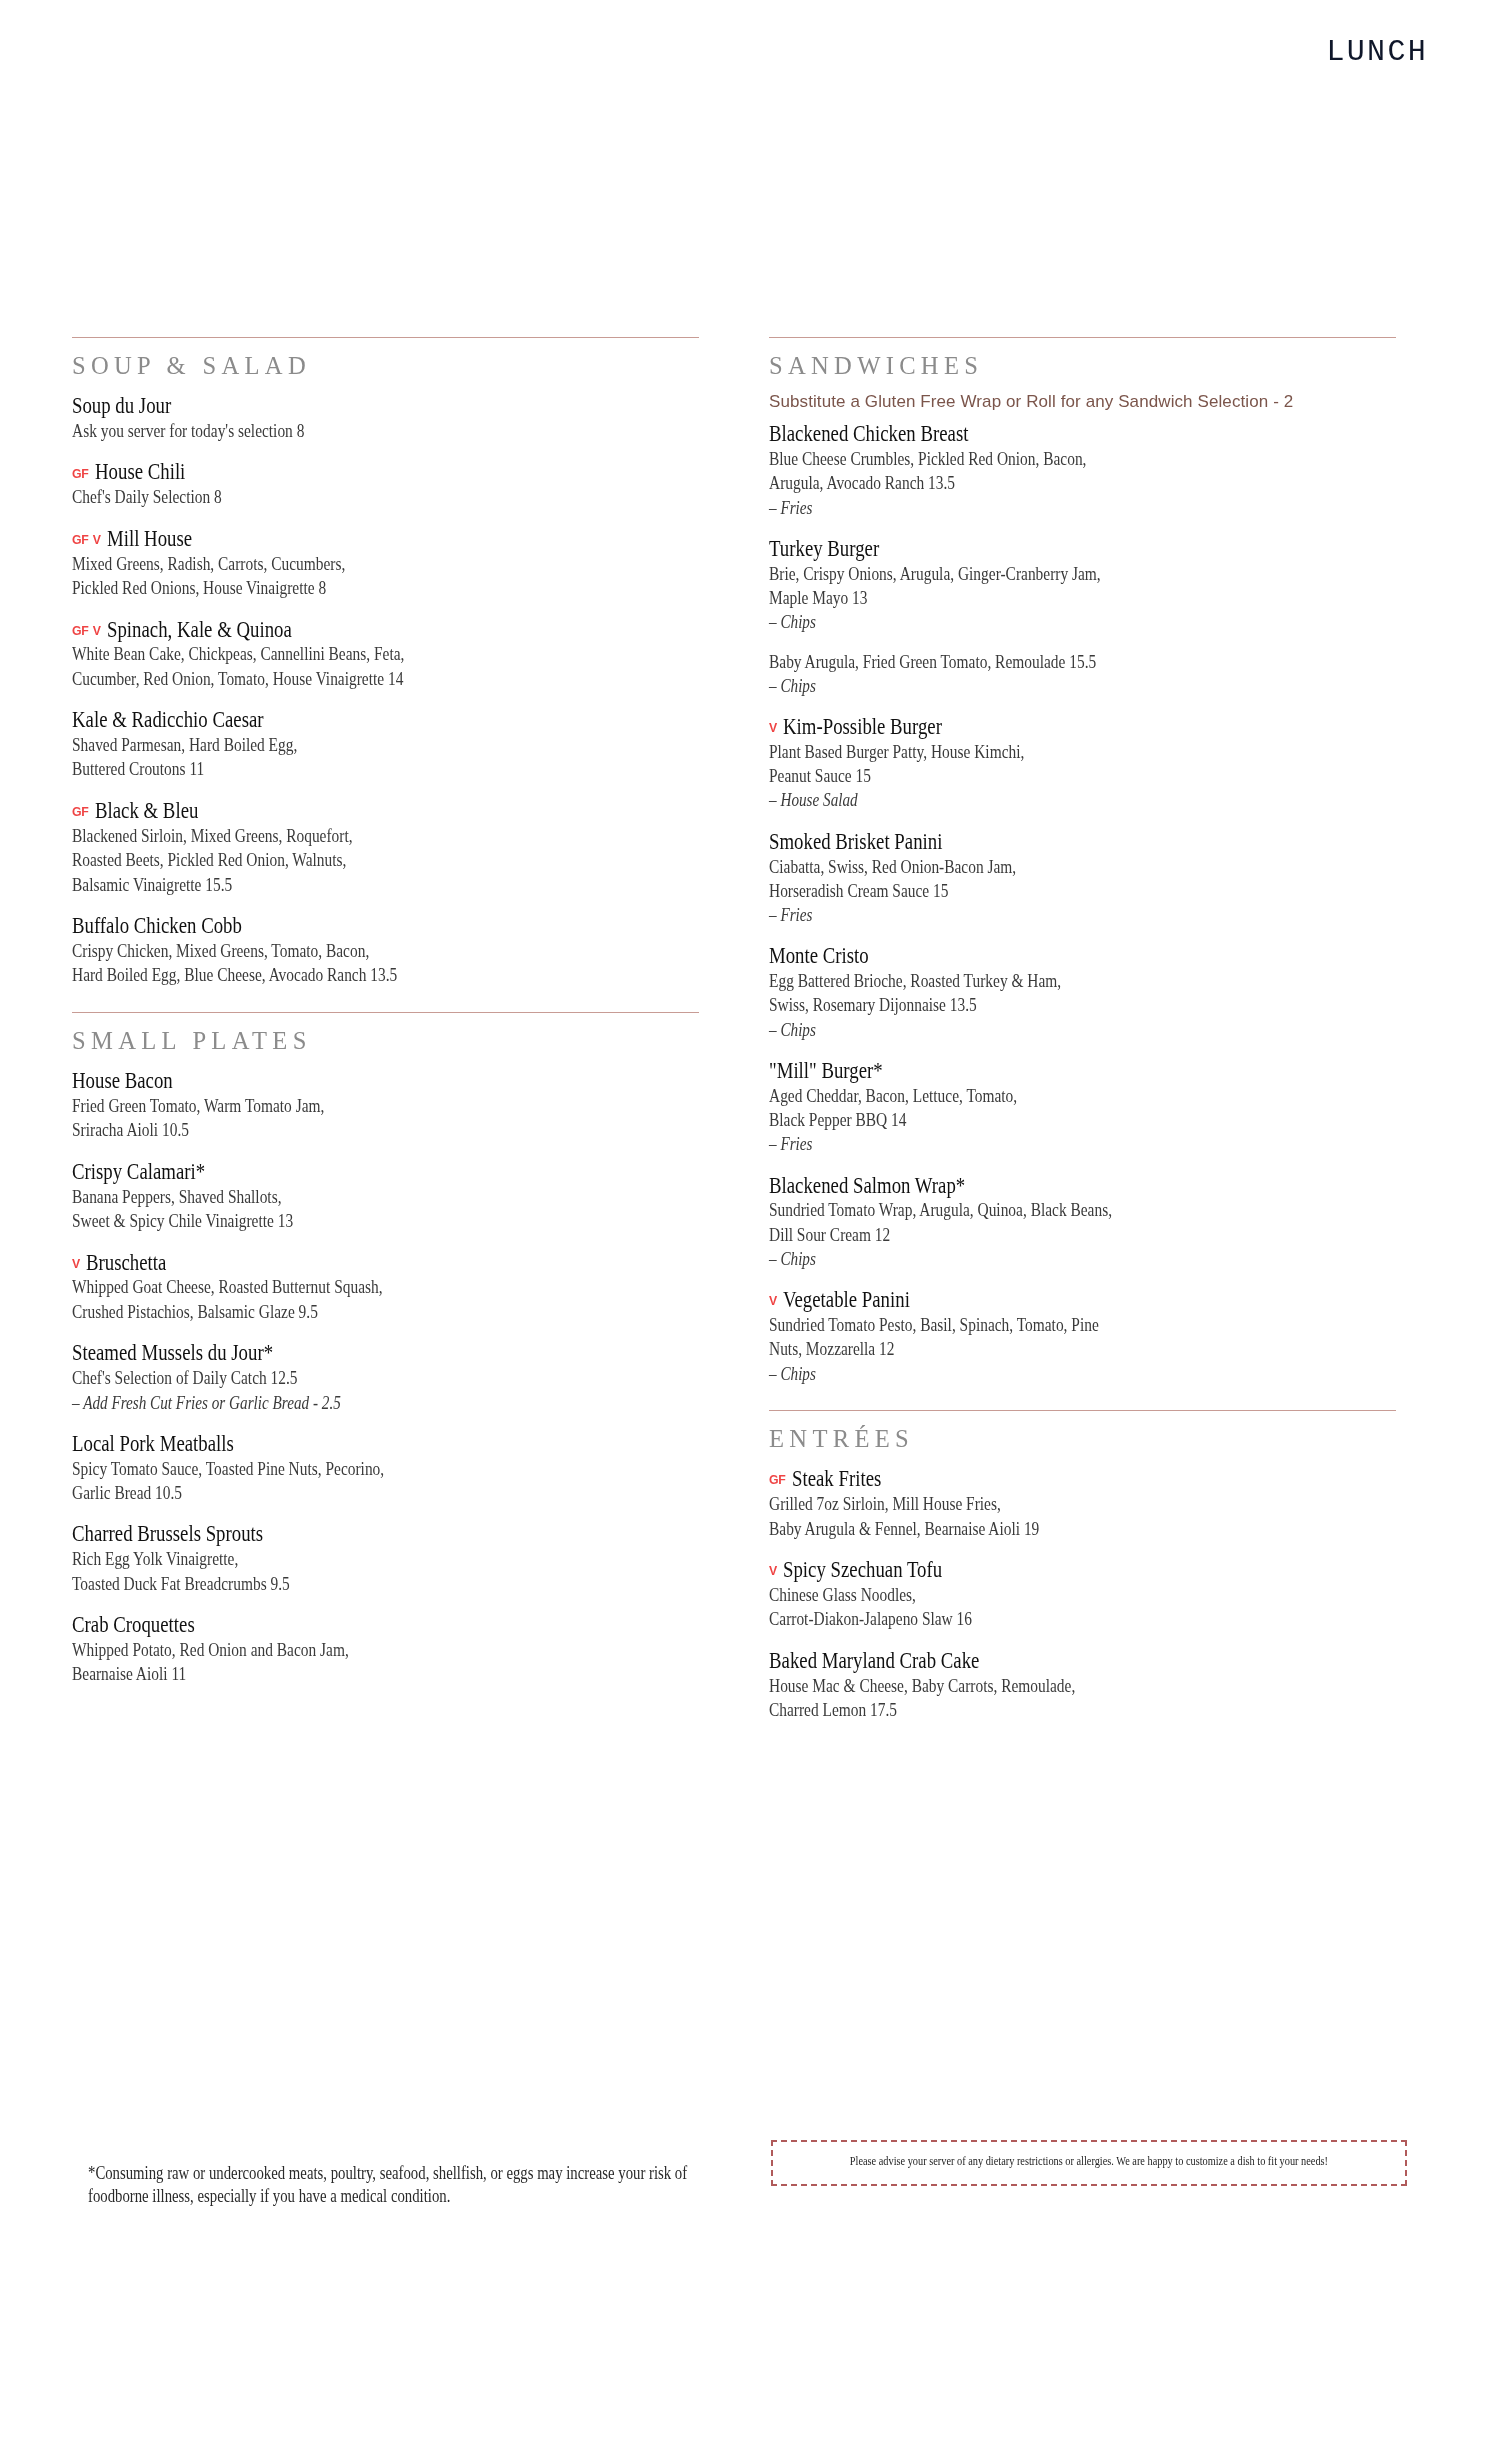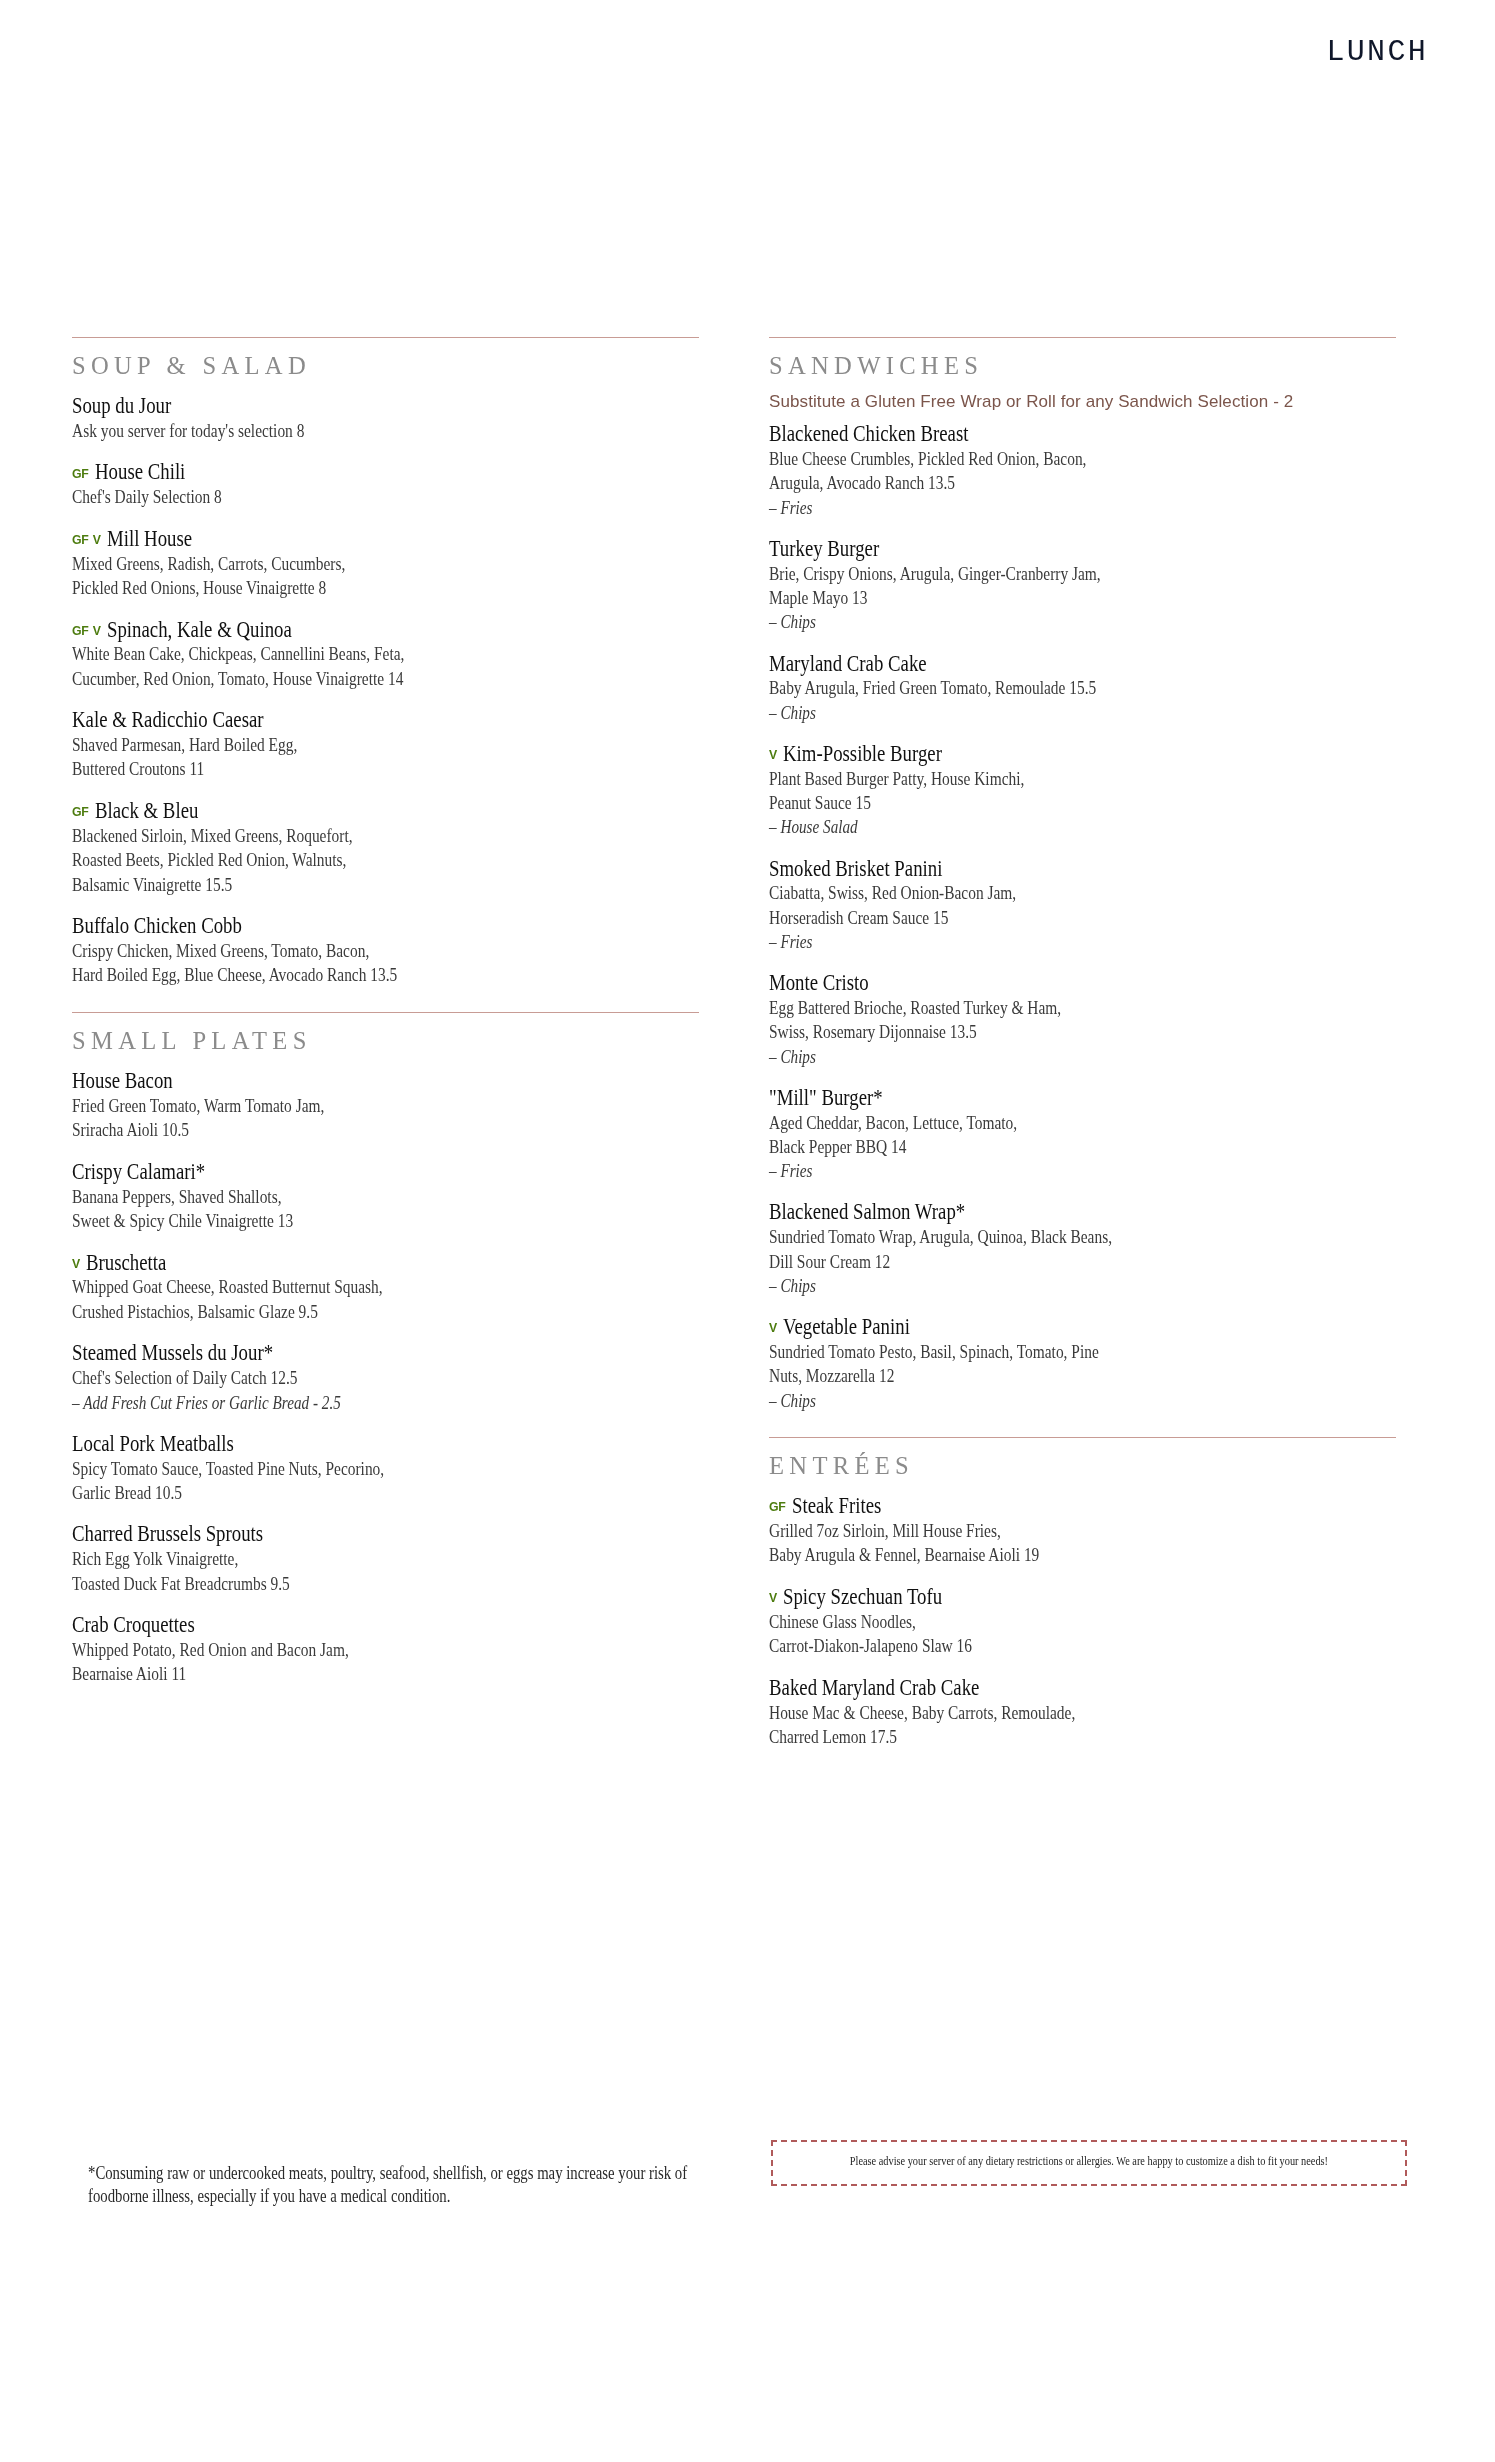--- a/index.html
+++ b/index.html
@@ -81,21 +81,21 @@
     align-items: baseline;
     gap: 4.1px;
     margin-right: 6.4px;
     position: relative;
     top: -1.8px;
   }
   .tag {
     font-family: "Liberation Sans", sans-serif;
     font-weight: bold;
     font-size: 12.3px;
-    color: #4d7c0f;
+    color: #ef4444;
     letter-spacing: -0.2px;
   }
   .item-name {
     font-family: "Liberation Serif", serif;
     font-size: 23.5px;
     color: #101010;
     font-weight: normal;
     letter-spacing: 0px;
     transform: scaleX(0.80);
     transform-origin: left center;
@@ -302,23 +302,20 @@
             <div class="item-side">– Fries</div>
           </div>
           <div class="item">
             <div class="item-name-row">
               <span class="item-name">Turkey Burger</span>
             </div>
             <div class="item-desc">Brie, Crispy Onions, Arugula, Ginger-Cranberry Jam,<br>Maple Mayo  13</div>
             <div class="item-side">– Chips</div>
           </div>
           <div class="item">
-            <div class="item-name-row">
-              <span class="item-name">Maryland Crab Cake</span>
-            </div>
             <div class="item-desc">Baby Arugula, Fried Green Tomato, Remoulade  15.5</div>
             <div class="item-side">– Chips</div>
           </div>
           <div class="item">
             <div class="item-name-row">
               <span class="tags">
                 <span class="tag">V</span>
               </span>
               <span class="item-name">Kim-Possible Burger</span>
             </div>

